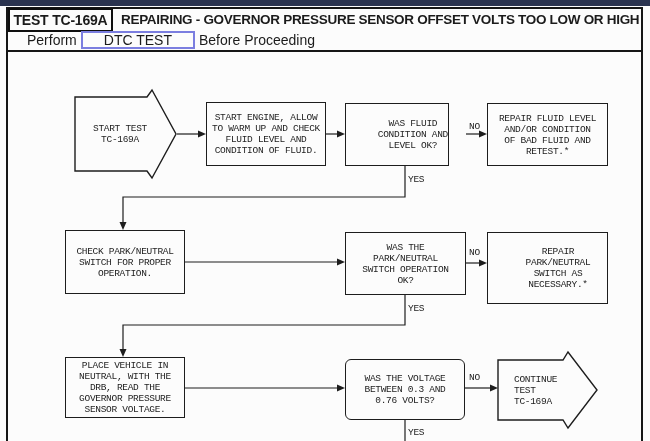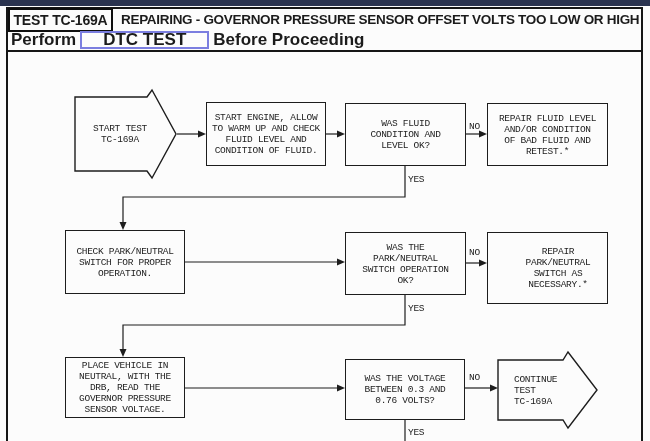--- a/index.html
+++ b/index.html
@@ -19,22 +19,22 @@
     position:absolute;left:8px;top:8px;width:101px;height:20px;
     border:2px solid #0f0f0f;background:#fcfcfc;
     display:flex;align-items:center;justify-content:center;
     font-size:14px;font-weight:bold;letter-spacing:-0.2px;white-space:nowrap;
   }
   .page-title{
     position:absolute;left:121px;top:8px;height:22px;display:flex;align-items:center;
     font-size:13.5px;font-weight:bold;letter-spacing:-0.3px;white-space:nowrap;
   }
   .perform-row{
-    position:absolute;left:11px;top:31px;height:18px;display:flex;align-items:center;
-    font-size:17px;font-weight:bold;white-space:nowrap;
+    position:absolute;left:27px;top:31px;height:18px;display:flex;align-items:center;
+    font-size:14px;font-weight:normal;white-space:nowrap;
   }
   .dtc-link{
     display:inline-block;margin:0 4px;padding:0 21px;
     border:2px solid var(--link-border,#7b7ee0);line-height:14px;cursor:pointer;
   }
   
   .diagram{position:absolute;left:0;top:0;width:650px;height:441px;}
   .node{
     position:absolute;box-sizing:border-box;background:#fcfcfc;
     border:1.5px solid #1d1d1d;
@@ -116,21 +116,21 @@
     <span>CONTINUE TEST
 TC-169A</span>
   </div>
 
   <div class="node" style="left:206px;top:102px;width:120px;height:64px;">
     <span>START ENGINE, ALLOW
 TO WARM UP AND CHECK
 FLUID LEVEL AND
 CONDITION OF FLUID.</span>
   </div>
-  <div class="node" style="left:345px;top:103px;width:121px;height:63px;">
+  <div class="node" style="left:345px;top:103px;width:104px;height:63px;justify-content:flex-end;">
     <span>WAS FLUID
 CONDITION AND
 LEVEL OK?</span>
   </div>
   <div class="node" style="left:487px;top:103px;width:121px;height:63px;">
     <span>REPAIR FLUID LEVEL
 AND/OR CONDITION
 OF BAD FLUID AND
 RETEST.*</span>
   </div>
@@ -151,21 +151,21 @@
 SWITCH AS
 NECESSARY.*</span>
   </div>
   <div class="node" style="left:65px;top:357px;width:120px;height:61px;">
     <span>PLACE VEHICLE IN
 NEUTRAL, WITH THE
 DRB, READ THE
 GOVERNOR PRESSURE
 SENSOR VOLTAGE.</span>
   </div>
-  <div class="node" style="left:345px;top:359px;width:120px;height:61px;">
+  <div class="node" style="left:345px;top:359px;width:120px;height:61px;border-radius:6px;">
     <span>WAS THE VOLTAGE
 BETWEEN 0.3 AND
 0.76 VOLTS?</span>
   </div>
 
   <div class="edge-label" style="left:469px;top:121px;">NO</div>
   <div class="edge-label" style="left:408px;top:174px;">YES</div>
   <div class="edge-label" style="left:469px;top:247px;">NO</div>
   <div class="edge-label" style="left:408px;top:303px;">YES</div>
   <div class="edge-label" style="left:469px;top:372px;">NO</div>

